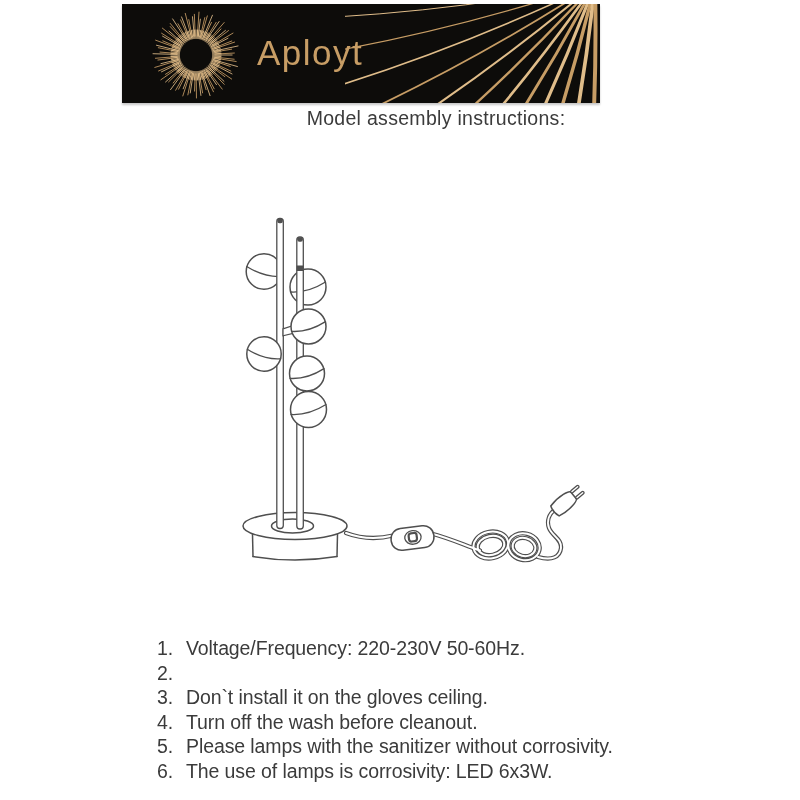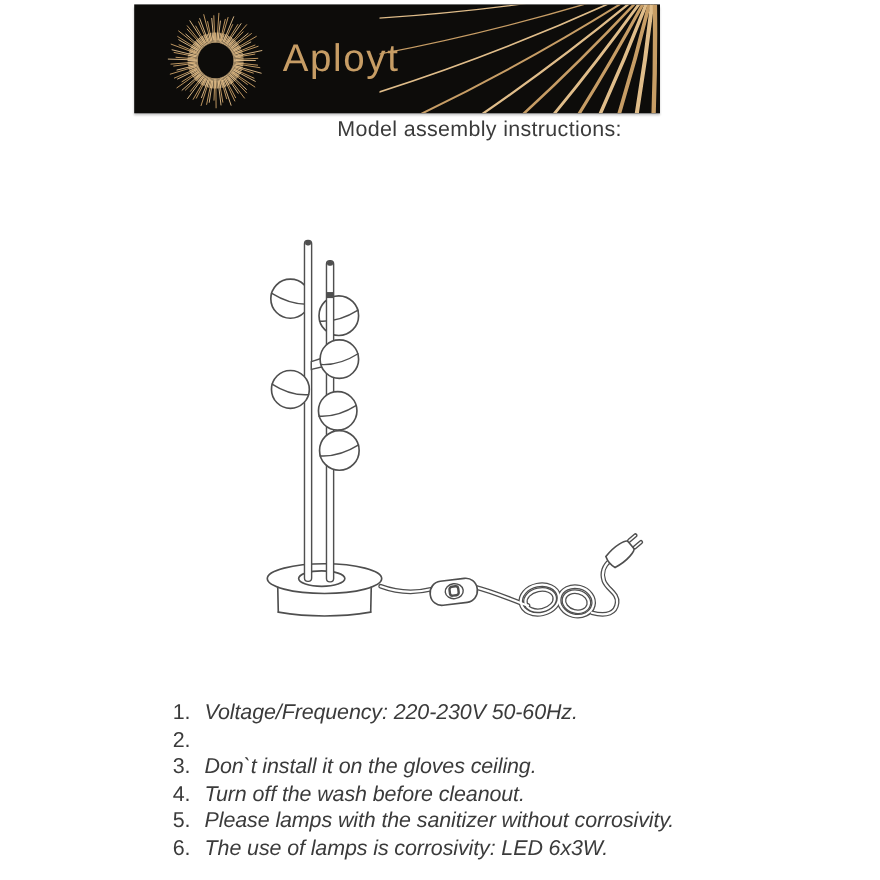--- a/index.html
+++ b/index.html
@@ -41,21 +41,21 @@
   .lamp .dk{fill:var(--line);stroke:none;}
   .lamp .cable{stroke:var(--line);fill:none;stroke-width:4.3;stroke-linecap:round;}
   .lamp .cablein{stroke:#ffffff;fill:none;stroke-width:2.0;stroke-linecap:round;}
   
   .list{
     position:absolute;left:157px;top:636px;width:540px;
     font-size:19.5px;line-height:24.5px;letter-spacing:-.1px;color:var(--text);
   }
   .row{display:flex;}
   .num{width:29px;flex:0 0 29px;}
-  .txt{white-space:nowrap;font-style:italic;}
+  .txt{white-space:nowrap;}
 </style>
 </head>
 <body>
 
 <div class="canvas">
 
   <div class="banner">
     <svg id="burst" class="burst" viewBox="-44 -44 88 88">
         <line x1="18.50" y1="0.00" x2="36.50" y2="0.00" stroke="#e0bd8a" stroke-width="0.85"></line>
         <line x1="18.39" y1="2.04" x2="38.56" y2="4.27" stroke="#c79d65" stroke-width="0.85"></line>

